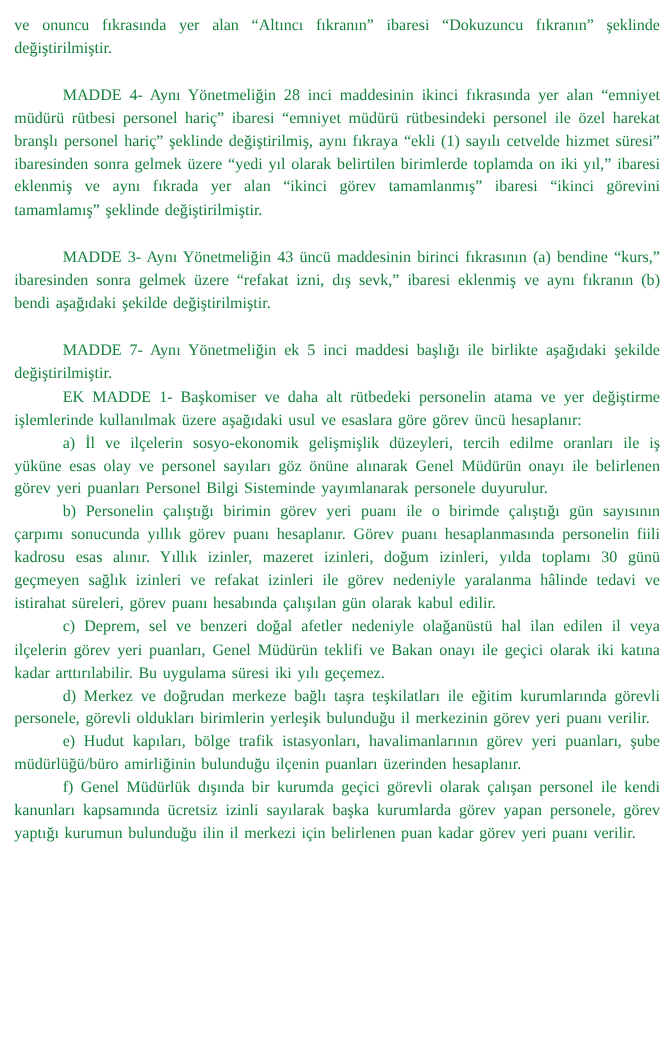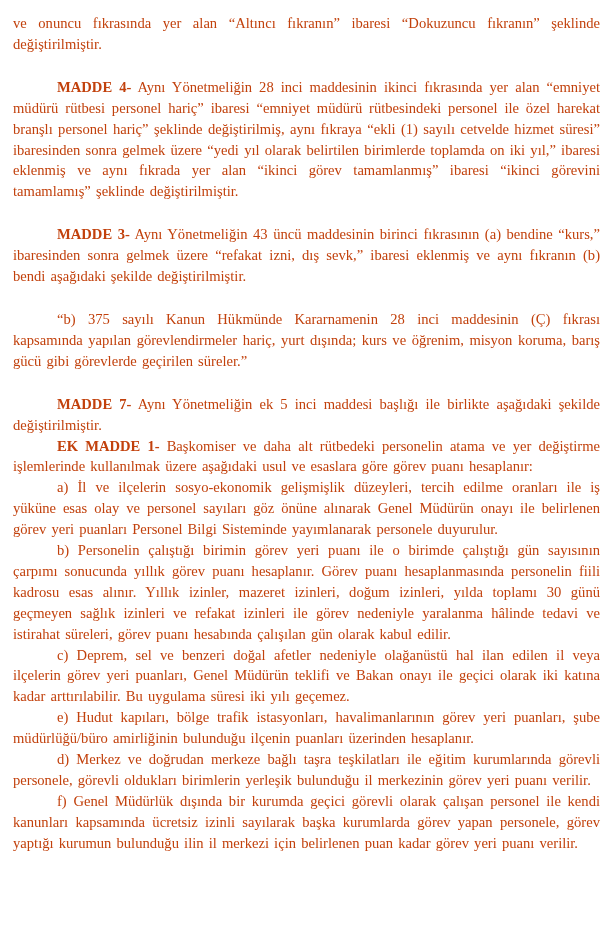--- a/index.html
+++ b/index.html
@@ -11,65 +11,64 @@
     width: 609px;
     height: 944px;
     overflow: hidden;
   }
   .page {
     box-sizing: border-box;
     width: 609px;
     height: 712px;
     padding: 13px 9px 10px 13px;
     background: #ffffff;
-    color: #c2410c;
+    color: #15803d;
     font-family: "Liberation Serif", "DejaVu Serif", serif;
     font-size: 14.6px;
     line-height: 20.9px;
     text-align: justify;
     word-spacing: 1.5px;
     filter: blur(0.2px);
   }
   .para {
     margin: 0;
     text-indent: 44px;
   }
   .para.no-indent {
     text-indent: 0;
   }
   .para.gap {
     margin-top: 22px;
   }
   .para b {
-    font-weight: bold;
+    font-weight: normal;
   }
 </style>
 </head>
 <body>
 
 <div class="page">
 
   <p class="para no-indent"><b></b><span>ve onuncu fıkrasında yer alan “Altıncı fıkranın” ibaresi “Dokuzuncu fıkranın” şeklinde değiştirilmiştir.</span></p>
 
   <p class="para gap"><b>MADDE 4-</b><span> Aynı Yönetmeliğin 28 inci maddesinin ikinci fıkrasında yer alan “emniyet müdürü rütbesi personel hariç” ibaresi “emniyet müdürü rütbesindeki personel ile özel harekat branşlı personel hariç” şeklinde değiştirilmiş, aynı fıkraya “ekli (1) sayılı cetvelde hizmet süresi” ibaresinden sonra gelmek üzere “yedi yıl olarak belirtilen birimlerde toplamda on iki yıl,” ibaresi eklenmiş ve aynı fıkrada yer alan “ikinci görev tamamlanmış” ibaresi “ikinci görevini tamamlamış” şeklinde değiştirilmiştir.</span></p>
 
   <p class="para gap"><b>MADDE 3-</b><span> Aynı Yönetmeliğin 43 üncü maddesinin birinci fıkrasının (a) bendine “kurs,” ibaresinden sonra gelmek üzere “refakat izni, dış sevk,” ibaresi eklenmiş ve aynı fıkranın (b) bendi aşağıdaki şekilde değiştirilmiştir.</span></p>
 
-  <p class="para gap"><b></b><span>“b) 375 sayılı Kanun Hükmünde Kararnamenin 28 inci maddesinin (Ç) fıkrası kapsamında yapılan görevlendirmeler hariç, yurt dışında; kurs ve öğrenim, misyon koruma, barış gücü gibi görevlerde geçirilen süreler.”</span></p>
 
   <p class="para gap"><b>MADDE 7-</b><span> Aynı Yönetmeliğin ek 5 inci maddesi başlığı ile birlikte aşağıdaki şekilde değiştirilmiştir.</span></p>
 
 
-  <p class="para"><b>EK MADDE 1-</b><span> Başkomiser ve daha alt rütbedeki personelin atama ve yer değiştirme işlemlerinde kullanılmak üzere aşağıdaki usul ve esaslara göre görev puanı hesaplanır:</span></p>
+  <p class="para"><b>EK MADDE 1-</b><span> Başkomiser ve daha alt rütbedeki personelin atama ve yer değiştirme işlemlerinde kullanılmak üzere aşağıdaki usul ve esaslara göre görev üncü hesaplanır:</span></p>
 
   <p class="para"><b></b><span>a) İl ve ilçelerin sosyo-ekonomik gelişmişlik düzeyleri, tercih edilme oranları ile iş yüküne esas olay ve personel sayıları göz önüne alınarak Genel Müdürün onayı ile belirlenen görev yeri puanları Personel Bilgi Sisteminde yayımlanarak personele duyurulur.</span></p>
 
   <p class="para"><b></b><span>b) Personelin çalıştığı birimin görev yeri puanı ile o birimde çalıştığı gün sayısının çarpımı sonucunda yıllık görev puanı hesaplanır. Görev puanı hesaplanmasında personelin fiili kadrosu esas alınır. Yıllık izinler, mazeret izinleri, doğum izinleri, yılda toplamı 30 günü geçmeyen sağlık izinleri ve refakat izinleri ile görev nedeniyle yaralanma hâlinde tedavi ve istirahat süreleri, görev puanı hesabında çalışılan gün olarak kabul edilir.</span></p>
 
   <p class="para"><b></b><span>c) Deprem, sel ve benzeri doğal afetler nedeniyle olağanüstü hal ilan edilen il veya ilçelerin görev yeri puanları, Genel Müdürün teklifi ve Bakan onayı ile geçici olarak iki katına kadar arttırılabilir. Bu uygulama süresi iki yılı geçemez.</span></p>
 
+  <p class="para"><b></b><span>d) Merkez ve doğrudan merkeze bağlı taşra teşkilatları ile eğitim kurumlarında görevli personele, görevli oldukları birimlerin yerleşik bulunduğu il merkezinin görev yeri puanı verilir.</span></p>
+
   <p class="para"><b></b><span>e) Hudut kapıları, bölge trafik istasyonları, havalimanlarının görev yeri puanları, şube müdürlüğü/büro amirliğinin bulunduğu ilçenin puanları üzerinden hesaplanır.</span></p>
-
-  <p class="para"><b></b><span>d) Merkez ve doğrudan merkeze bağlı taşra teşkilatları ile eğitim kurumlarında görevli personele, görevli oldukları birimlerin yerleşik bulunduğu il merkezinin görev yeri puanı verilir.</span></p>
 
   <p class="para"><b></b><span>f) Genel Müdürlük dışında bir kurumda geçici görevli olarak çalışan personel ile kendi kanunları kapsamında ücretsiz izinli sayılarak başka kurumlarda görev yapan personele, görev yaptığı kurumun bulunduğu ilin il merkezi için belirlenen puan kadar görev yeri puanı verilir.</span></p>
 
 </div>
 
 </body></html>

